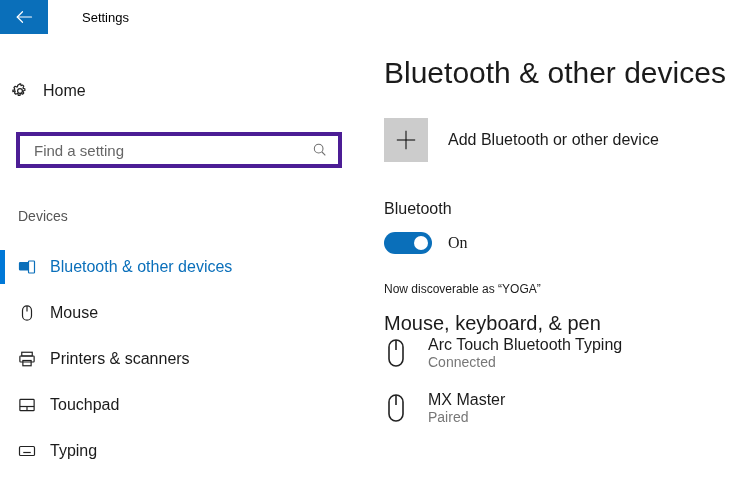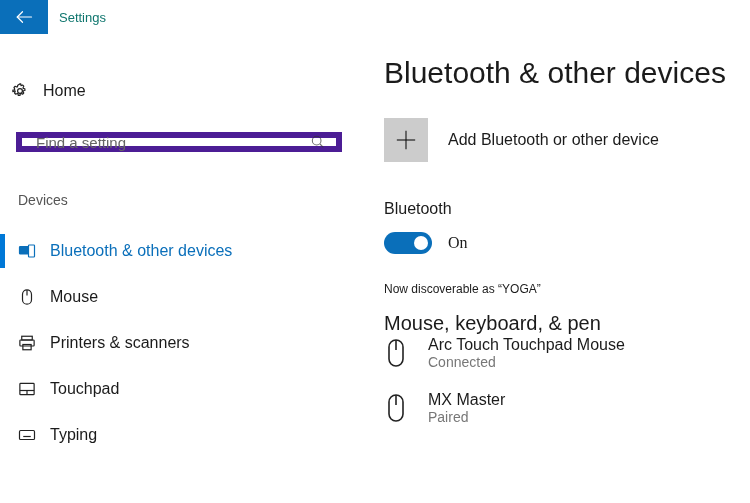--- a/index.html
+++ b/index.html
@@ -18,24 +18,24 @@
     align-items: stretch;
   }
   .back-btn {
     width: 48px;
     background: #0a6fba;
     display: flex; align-items: center; justify-content: center;
     cursor: pointer;
   }
   .back-btn svg { stroke: #fff; }
   .title {
-    padding-left: 11px;
+    padding-left: 34px;
     font-size: 13px;
     display: flex; align-items: center;
-    color: #0f766e;
+    color: #000000;
   }
   
   .layout {
     display: flex;
     height: calc(100% - 34px);
   }
   .sidebar {
     width: 362px;
     padding-top: 38px;
   }
@@ -49,22 +49,22 @@
     display: flex; align-items: center;
     padding-left: 11px;
     height: 38px;
     cursor: pointer;
     margin-bottom: 22px;
   }
   .home-row .icon-slot { width: 32px; display:flex; align-items:center; }
   .home-row span.lbl { font-size: 16px; }
   .search {
     margin: 0 20px 0 16px;
-    height: 20px;
-    border: 6px solid #4c1d95;
+    height: 36px;
+    border: 4px solid #4c1d95;
     display: flex; align-items: center;
     padding: 0 10px 0 12px;
     background: #fff;
     margin-bottom: 40px;
   }
   .search input {
     flex: 1; border: none; outline: none;
     font-size: 15px; color: #555;
     background: transparent;
     font-family: inherit;
@@ -279,21 +279,21 @@
     <div class="devlist-heading">Mouse, keyboard, &amp; pen</div>
 
     <div class="device-row">
       <span class="device-icon">
         <svg width="24" height="30" viewBox="0 0 24 30" fill="none" stroke="#222" stroke-width="1.6">
             <rect x="5" y="2" width="14" height="26" rx="7"></rect>
             <line x1="12" y1="2" x2="12" y2="12"></line>
           </svg>
       </span>
       <div class="device-meta">
-        <span class="device-name">Arc Touch Touchpad Mouse</span>
+        <span class="device-name">Arc Touch Bluetooth Typing</span>
         <span class="device-status">Connected</span>
       </div>
     </div>
 
     <div class="device-row">
       <span class="device-icon">
         <svg width="24" height="30" viewBox="0 0 24 30" fill="none" stroke="#222" stroke-width="1.6">
             <rect x="5" y="2" width="14" height="26" rx="7"></rect>
             <line x1="12" y1="2" x2="12" y2="12"></line>
           </svg>

